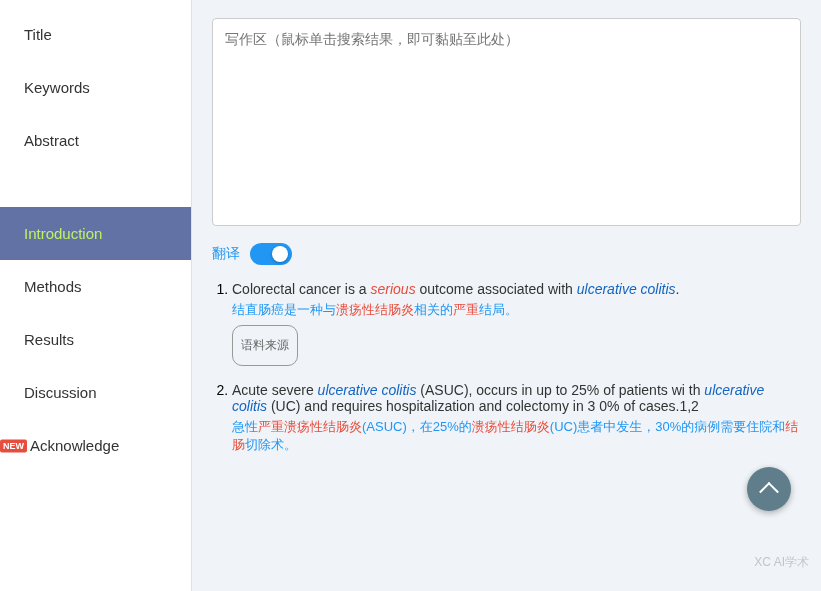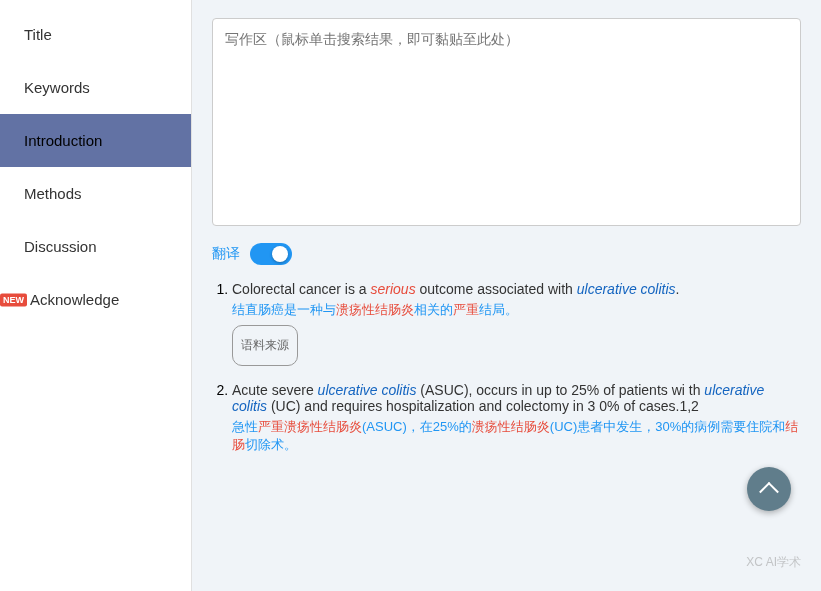--- a/index.html
+++ b/index.html
@@ -27,21 +27,22 @@
       padding: 18px 24px;
       cursor: pointer;
       color: #333;
       font-size: 15px;
       position: relative;
       display: flex;
       gap: 8px;
     }
     .sidebar-item.active {
       background: #6272a4;
-      color: #000000;
+      color: #bef264;
+      margin-top: 40px;
     }
     .new-badge {
       position: absolute;
       left: 0;
       top: 50%;
       transform: translateY(-50%);
       background: #e74c3c;
       color: #fff;
       font-size: 9px;
       font-weight: bold;
@@ -204,21 +205,21 @@
       border-right: none;
       border-bottom: none;
       width: 12px;
       height: 12px;
       transform: rotate(45deg) translate(2px, 2px);
     }
 
     
     .watermark {
       position: fixed;
-      right: 20px;
+      right: 12px;
       bottom: 20px;
       color: rgba(150,150,150,0.5);
       font-size: 12px;
       pointer-events: none;
     }
 
     ol {
       padding-left: 20px;
     }
     ol li {
@@ -228,25 +229,31 @@
 </head>
 <body>
 
 <div class="sidebar">
   <div class="sidebar-item">
     <span>Title</span>
   </div>
   <div class="sidebar-item">
     <span>Keywords</span>
   </div>
+  <div class="sidebar-item">
+    <span>Abstract</span>
+  </div>
   <div class="sidebar-item active">
     <span>Introduction</span>
   </div>
   <div class="sidebar-item">
     <span>Methods</span>
+  </div>
+  <div class="sidebar-item">
+    <span>Results</span>
   </div>
   <div class="sidebar-item">
     <span>Discussion</span>
   </div>
   <div class="sidebar-item" style="padding-left: 30px;">
     <span class="new-badge">NEW</span>
     <span>Acknowledge</span>
   </div>
 </div>
 

